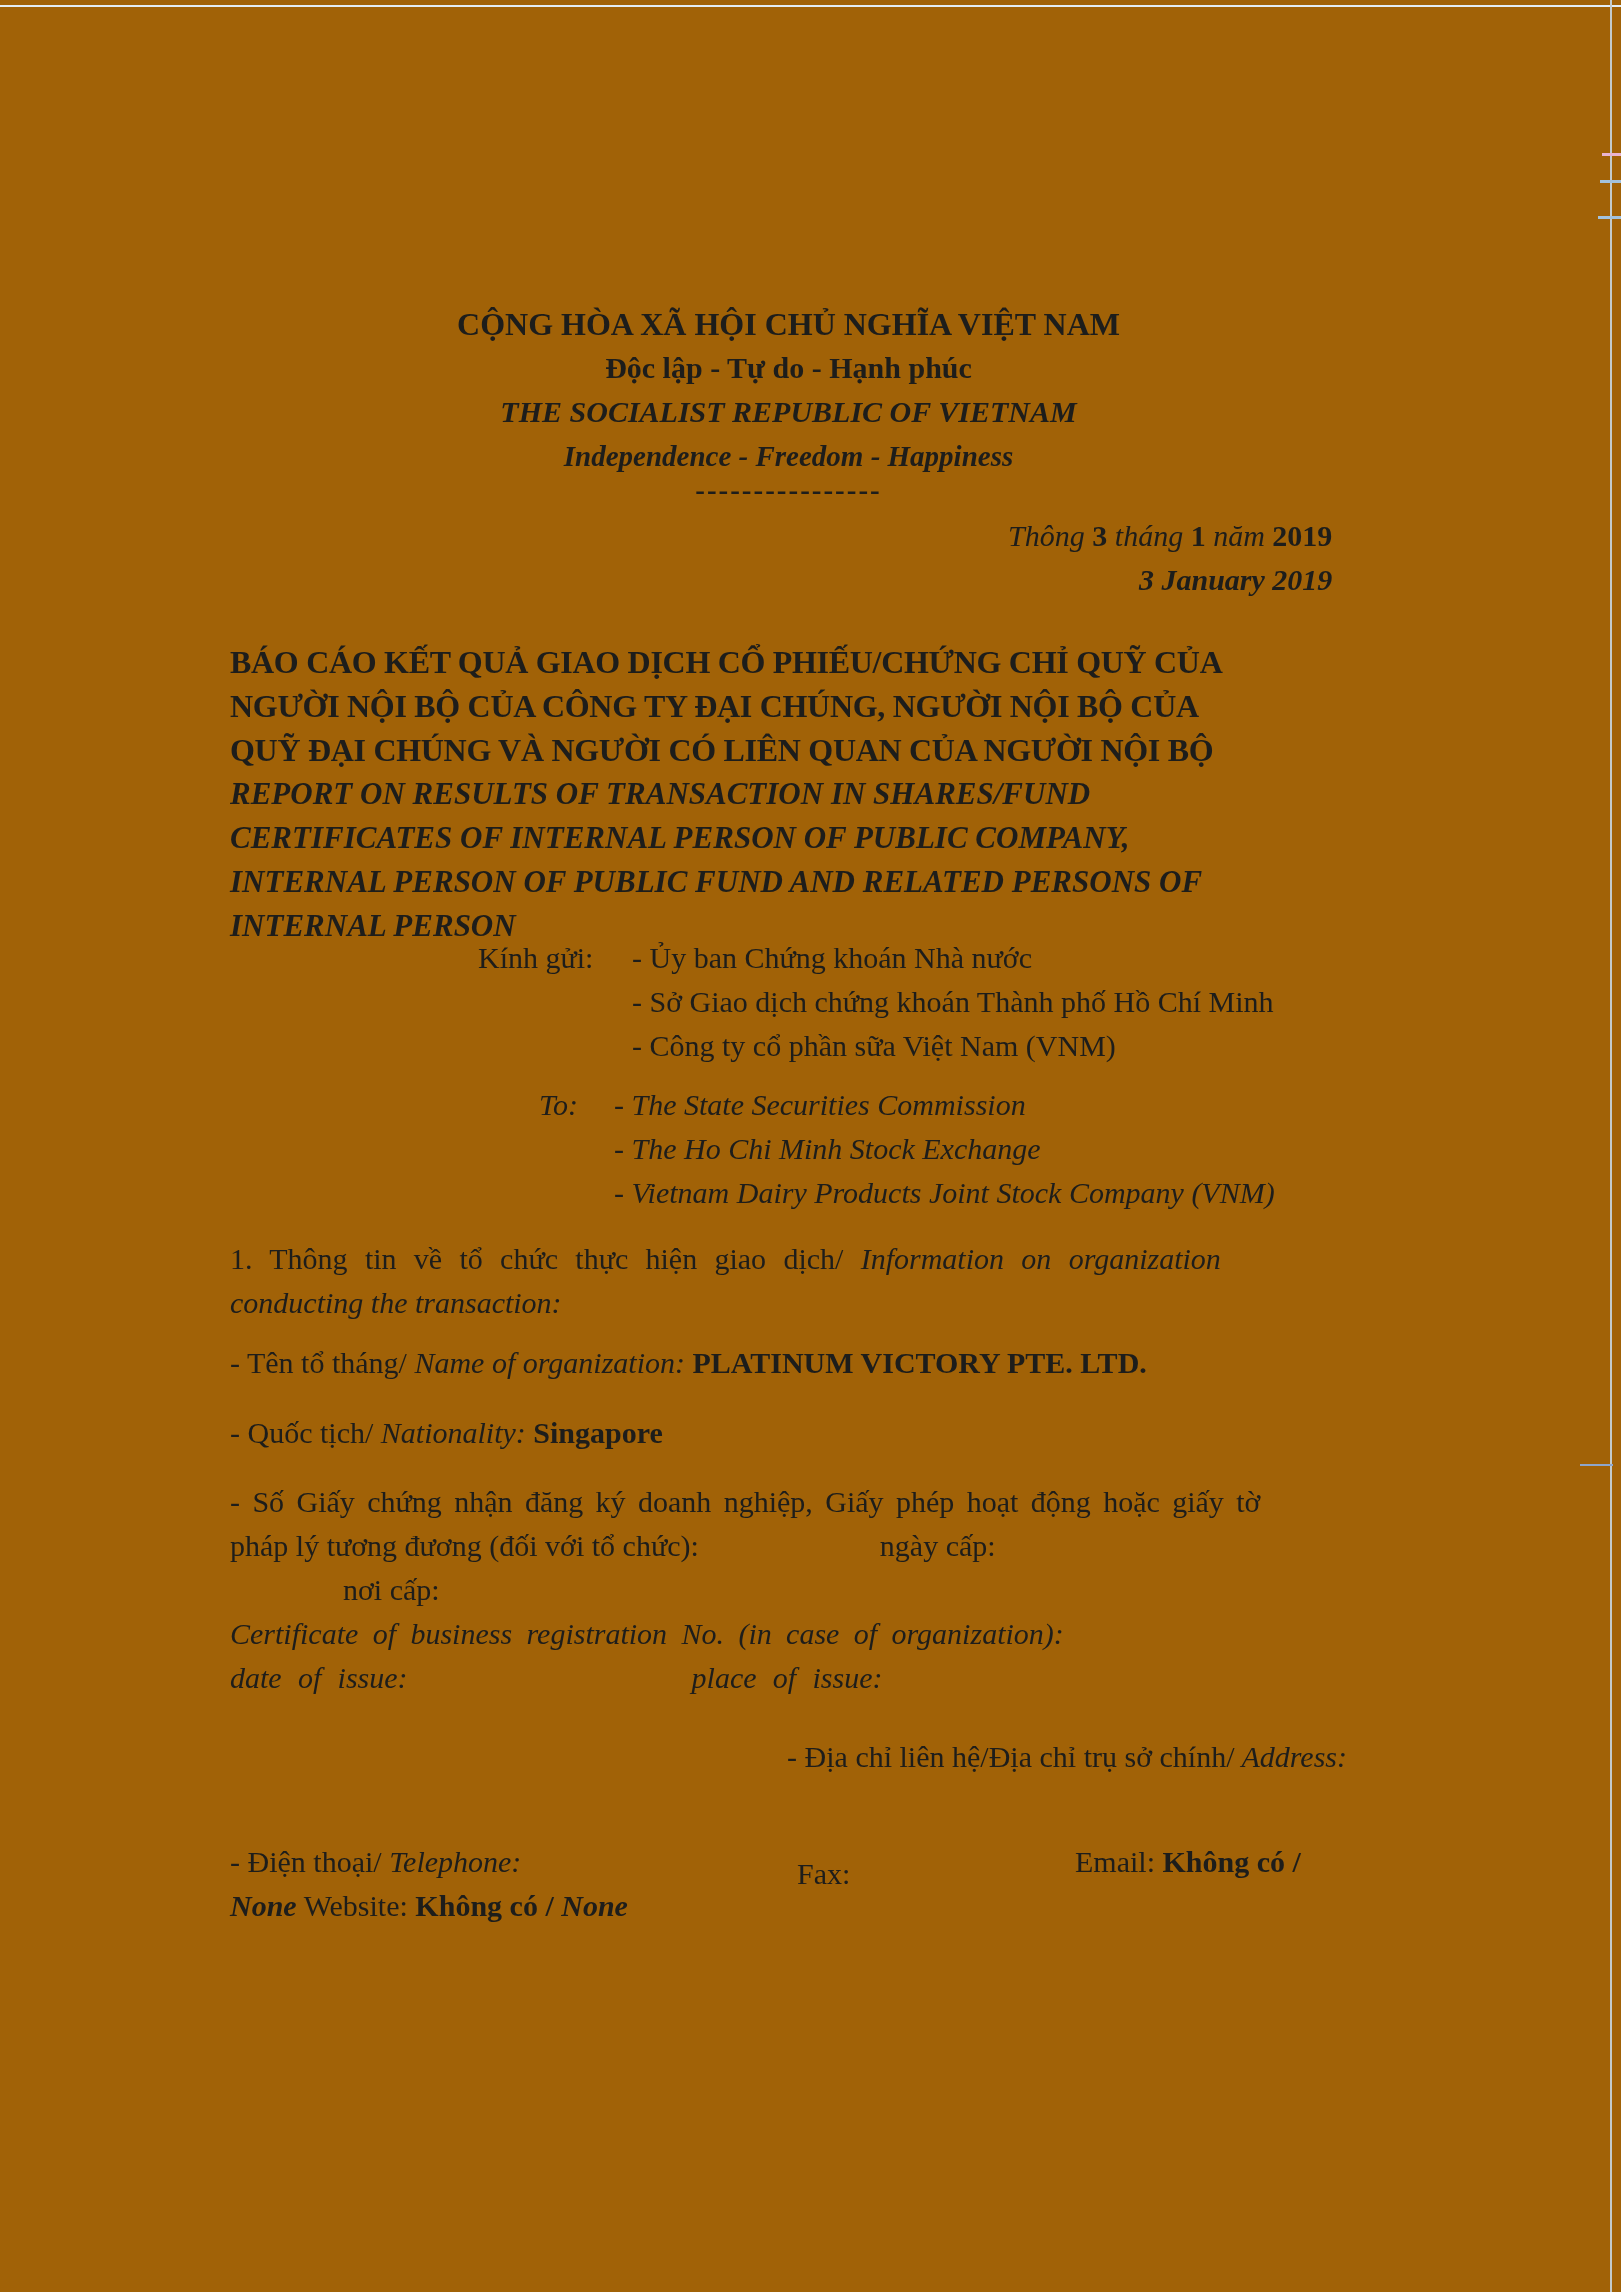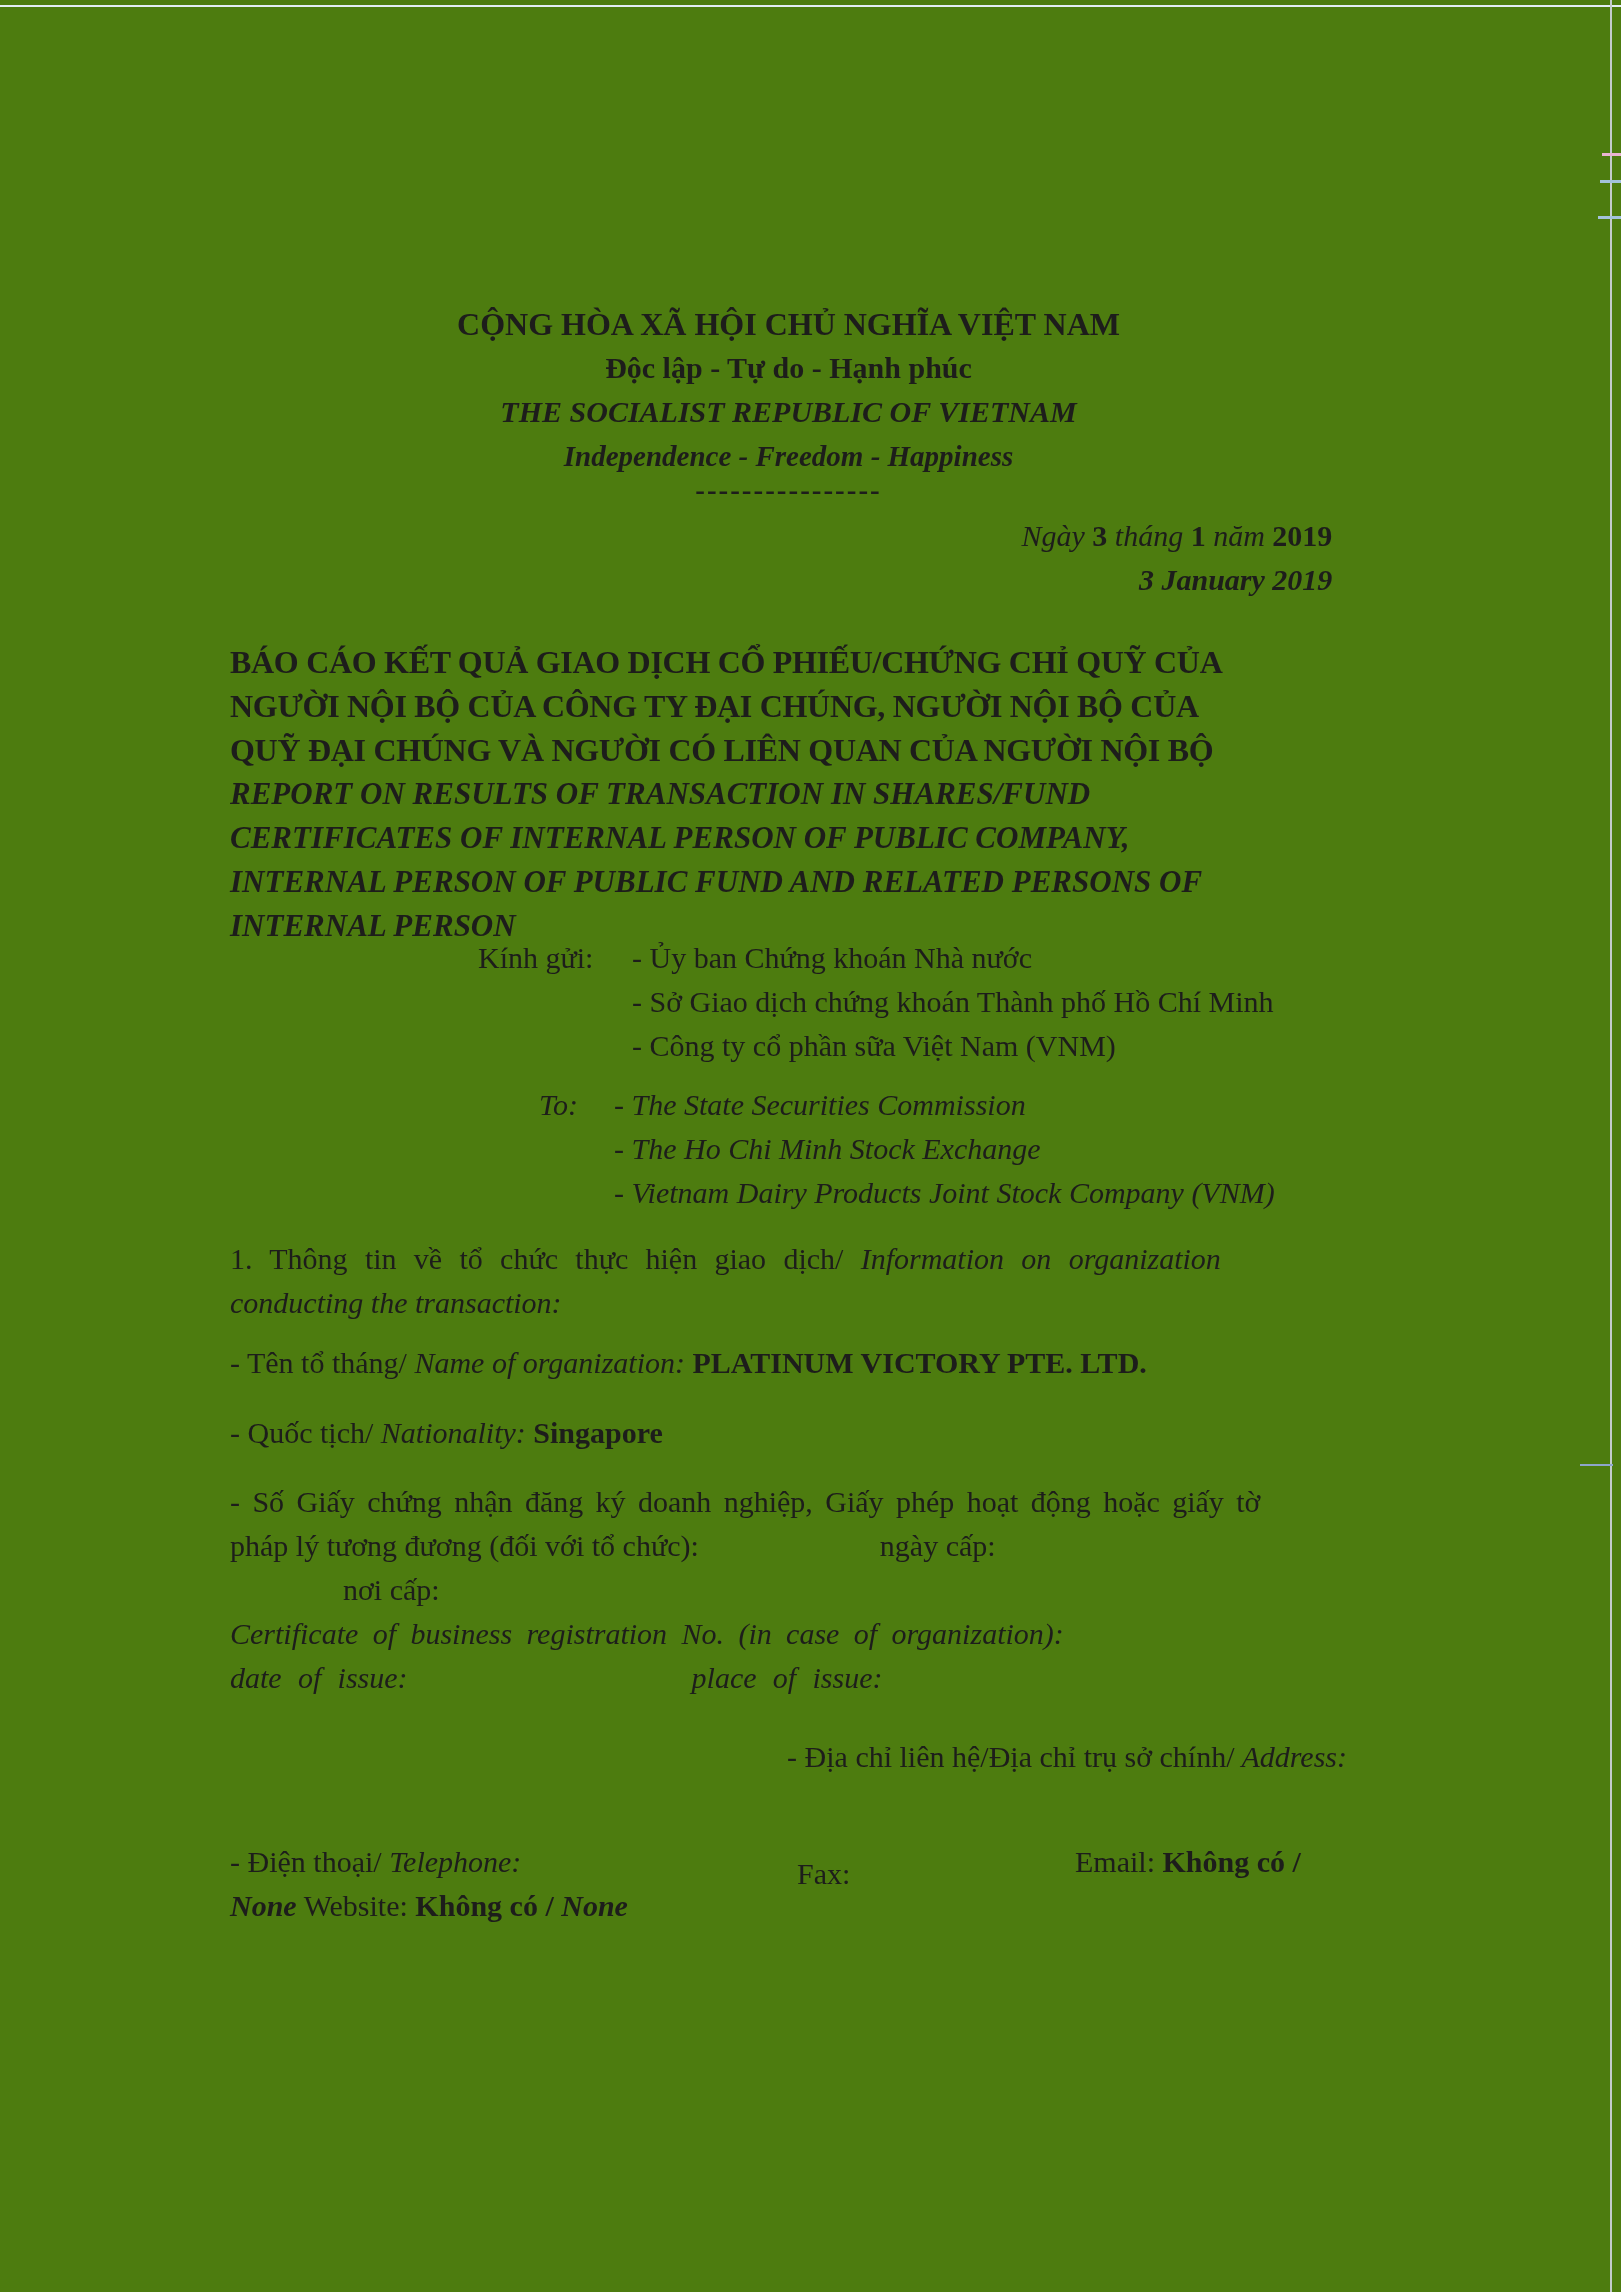--- a/index.html
+++ b/index.html
@@ -1,20 +1,20 @@
 <!DOCTYPE html>
 <html><head>
 <meta charset="utf-8">
 <style>
   html, body { margin: 0; padding: 0; background: #ffffff; }
   .page {
     position: relative;
     width: 1621px;
     height: 2293px;
-    background: #4d7c0f;
+    background: #a16207;
     color: #1d1d1b;
     font-family: "Liberation Serif", "DejaVu Serif", serif;
     overflow: hidden;
   }
   .abs { position: absolute; }
   .content-w { left: 230px; width: 1117px; }
   .b { font-weight: bold; }
   .i { font-style: italic; }
   .bi { font-weight: bold; font-style: italic; }
 
@@ -82,21 +82,21 @@
   <div class="abs content-w nat-header">
     <div class="nh-vi-title">CỘNG HÒA XÃ HỘI CHỦ NGHĨA VIỆT NAM</div>
     <div class="nh-vi-motto">Độc lập - Tự do - Hạnh phúc</div>
     <div class="nh-en-title">THE SOCIALIST REPUBLIC OF VIETNAM</div>
     <div class="nh-en-motto">Independence - Freedom - Happiness</div>
     <div class="nh-divider">----------------</div>
   </div>
 
   <div class="abs content-w dateline">
     <div>
-      <span class="i">Ngày </span><span class="b">3</span><span class="i"> tháng </span><span class="b">1</span><span class="i"> năm </span><span class="b">2019</span>
+      <span class="i">Thông </span><span class="b">3</span><span class="i"> tháng </span><span class="b">1</span><span class="i"> năm </span><span class="b">2019</span>
     </div>
     <div class="bi">3 January 2019</div>
   </div>
 
   <div class="abs content-w doc-title">
     <div class="dt-vi">BÁO CÁO KẾT QUẢ GIAO DỊCH CỔ PHIẾU/CHỨNG CHỈ QUỸ CỦA</div>
     <div class="dt-vi">NGƯỜI NỘI BỘ CỦA CÔNG TY ĐẠI CHÚNG, NGƯỜI NỘI BỘ CỦA</div>
     <div class="dt-vi">QUỸ ĐẠI CHÚNG VÀ NGƯỜI CÓ LIÊN QUAN CỦA NGƯỜI NỘI BỘ</div>
     <div class="dt-en">REPORT ON RESULTS OF TRANSACTION IN SHARES/FUND</div>
     <div class="dt-en">CERTIFICATES OF INTERNAL PERSON OF PUBLIC COMPANY,</div>

